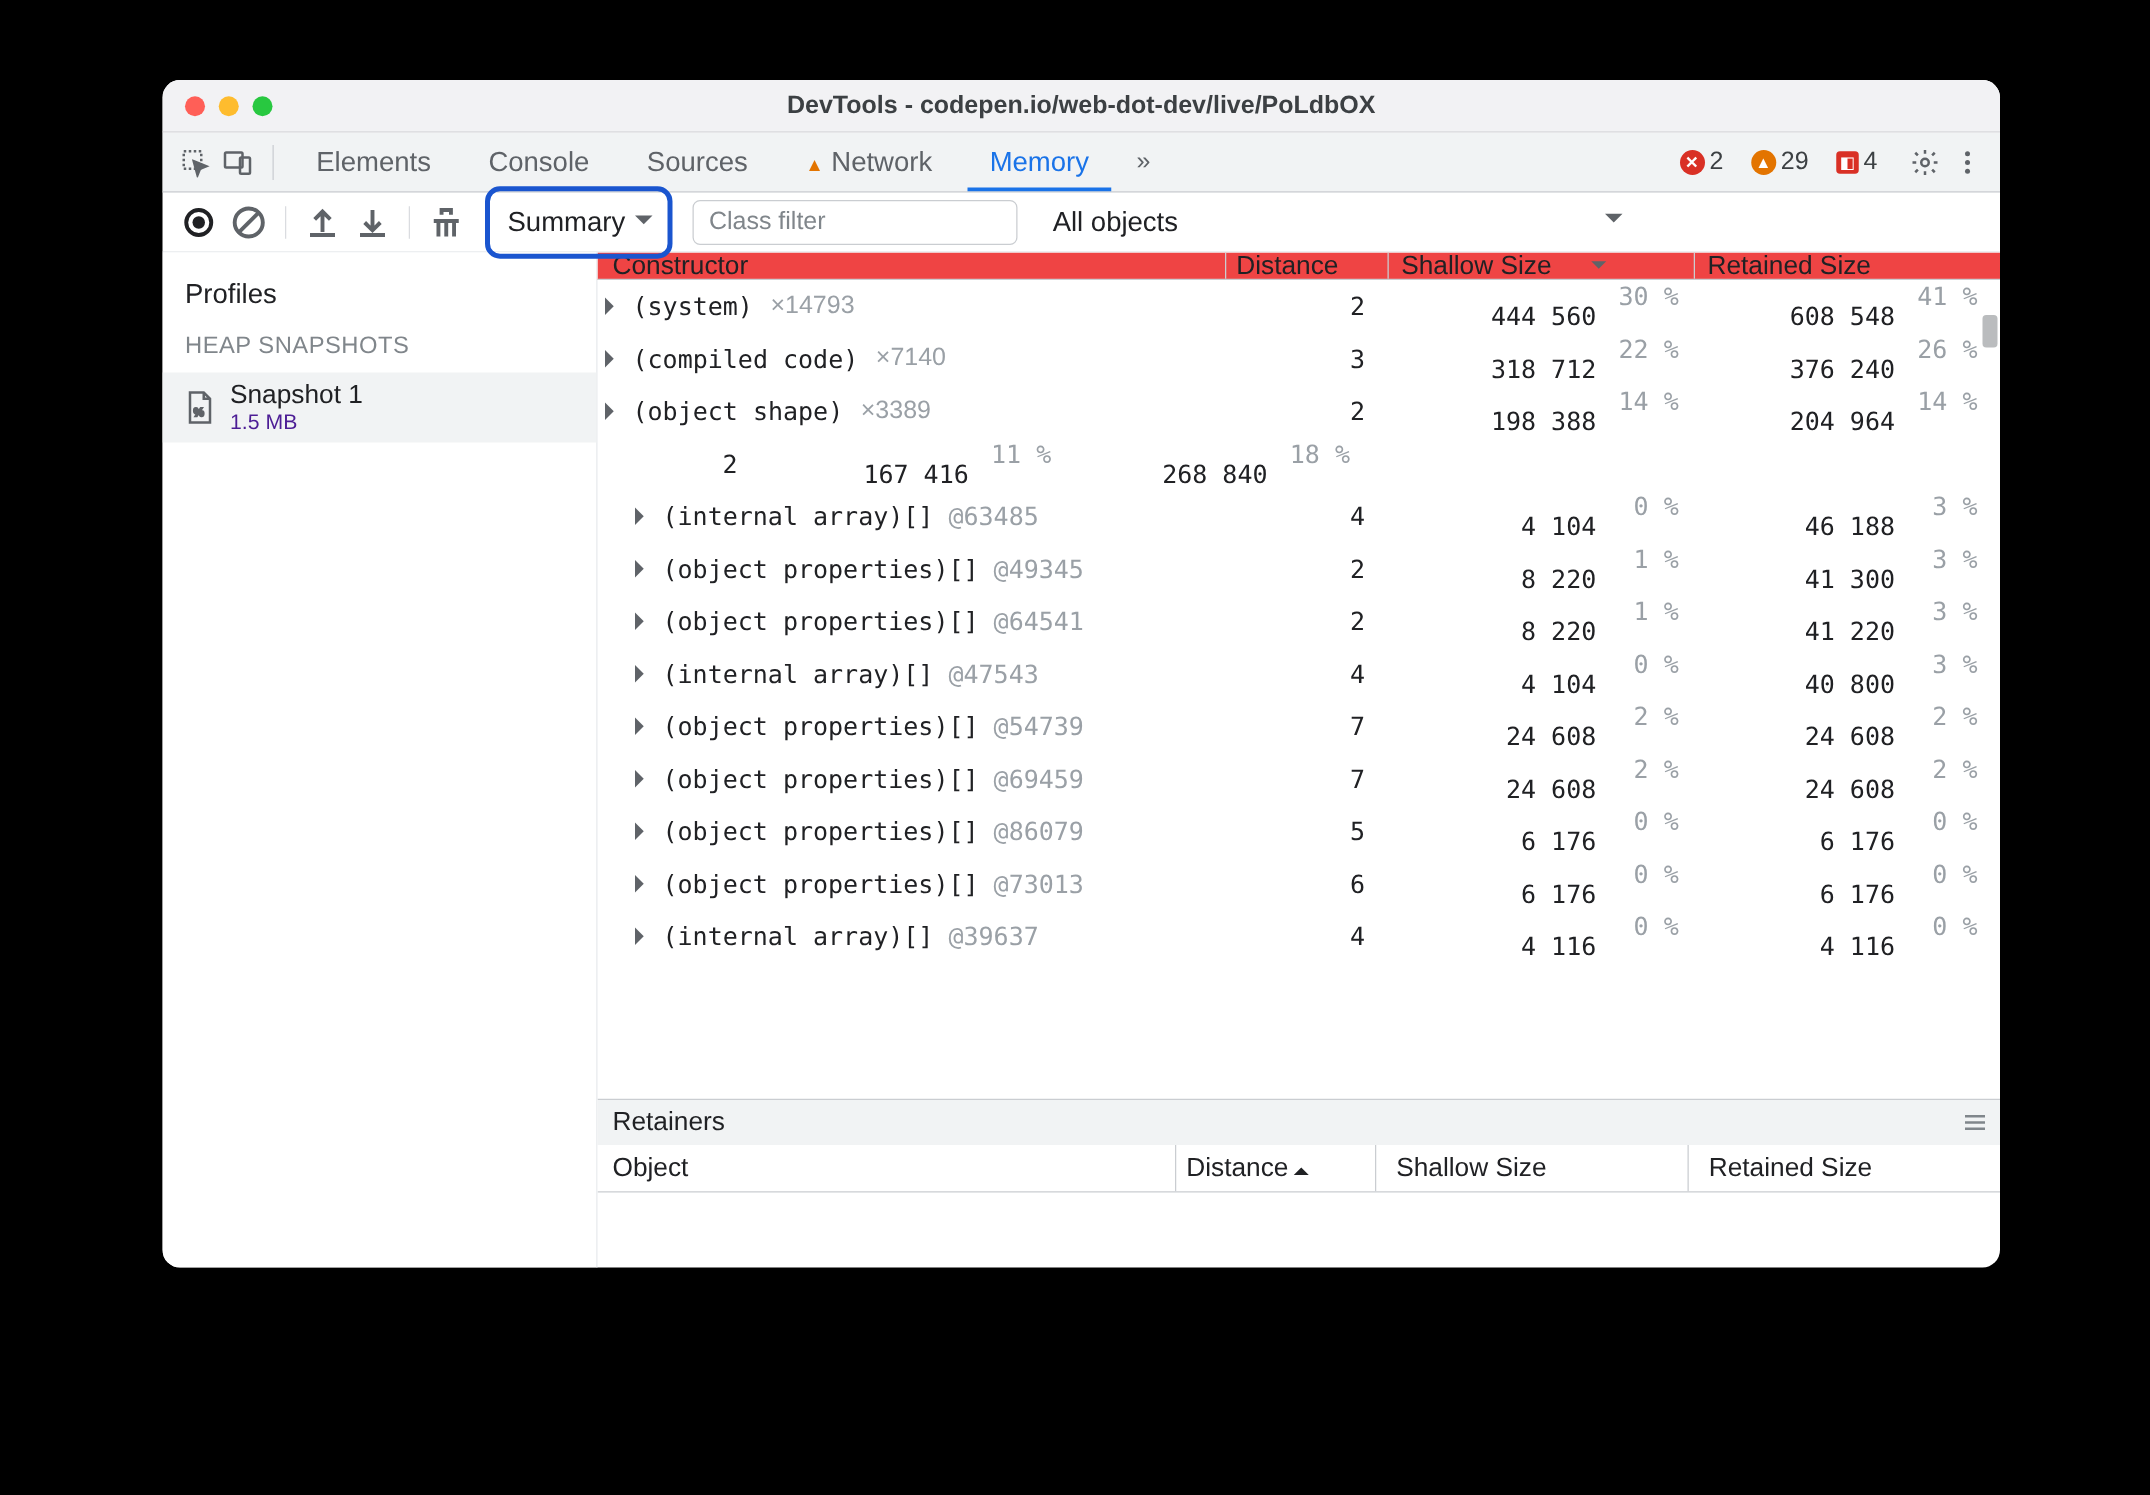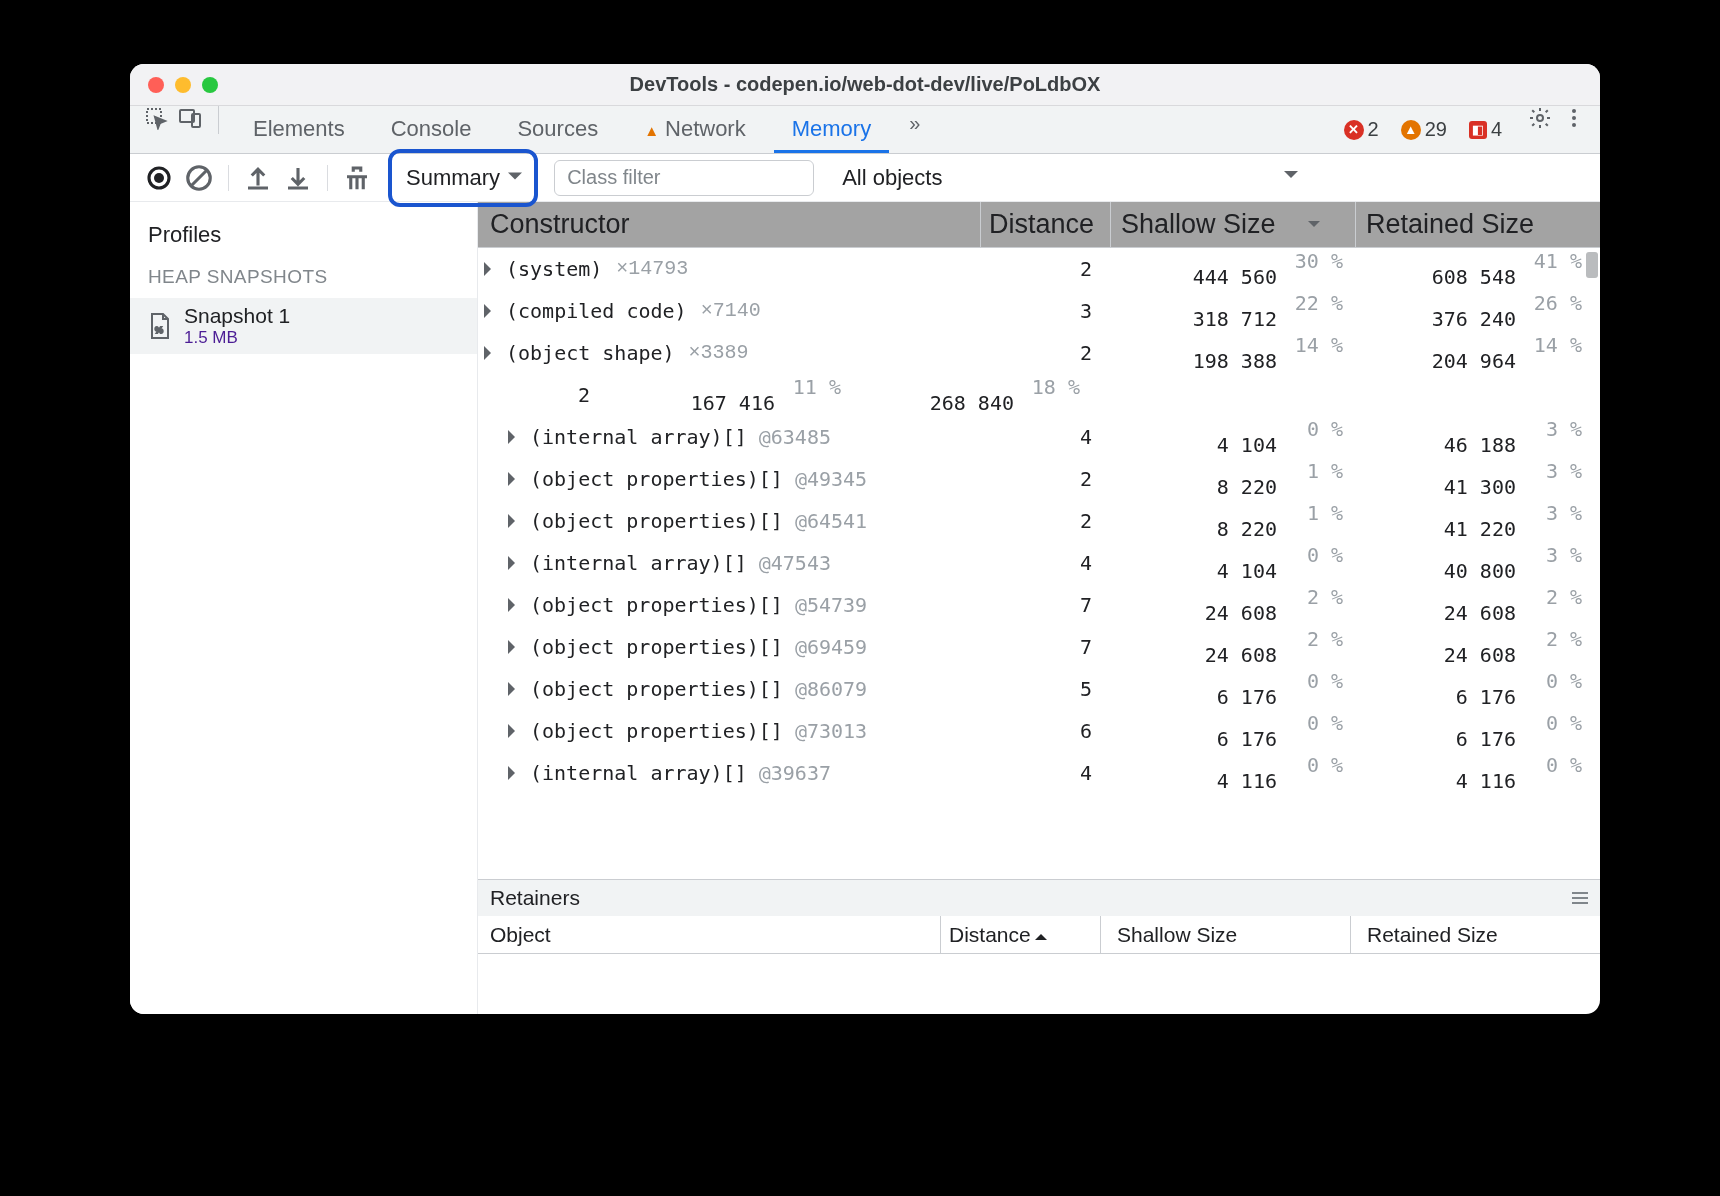--- a/index.html
+++ b/index.html
@@ -3,21 +3,21 @@
 <meta charset="utf-8">
 <style>
 * { box-sizing: border-box; margin: 0; padding: 0; }
 body { background: #000; width: 1720px; height: 1196px; font-family: -apple-system, BlinkMacSystemFont, "Segoe UI", Arial, sans-serif; font-size: 21px; color: #202124; position: relative; }
 .window { position: absolute; left: 130px; top: 64px; width: 1470px; height: 950px; background: #fff; border-radius: 14px; overflow: hidden; box-shadow: 0 20px 60px rgba(0,0,0,.45), 0 0 0 1px rgba(0,0,0,.06); }
 .titlebar { height: 42px; background: #f2f2f4; display: flex; align-items: center; position: relative; border-bottom: 1px solid #d9d9dc; }
 .traffic { display: flex; gap: 11px; position: absolute; left: 18px; }
 .dot { width: 16px; height: 16px; border-radius: 50%; }
 .red { background: #ff5f57; } .yellow { background: #febc2e; } .green { background: #28c840; }
 .title { flex: 1; text-align: center; font-size: 20px; font-weight: 700; color: #3c4043; }
-.tabs { height: 48px; background: #f1f3f4; border-bottom: 1px solid #cacdd1; display: flex; padding: 0 14px; gap: 10px; }
+.tabs { height: 48px; background: #f1f3f4; border-bottom: 1px solid #cacdd1; display: flex; align-items: center; padding: 0 14px; gap: 10px; }
 .tab-ico { width: 24px; height: 24px; display: inline-flex; align-items: center; justify-content: center; color: #5f6368; }
 .sep { width: 1px; height: 28px; background: #cacdd1; margin: 0 6px; }
 .tab { padding: 10px 18px 7px; color: #5f6368; font-size: 22px; cursor: pointer; border-bottom: 3px solid transparent; }
 .tab.active { color: #1a73e8; border-bottom-color: #1a73e8; }
 .tab.warn::before { content: "▲"; color: #e37400; margin-right: 6px; font-size: 15px; }
 .chev { color: #5f6368; font-size: 20px; padding: 6px 10px; }
 .spacer { flex: 1; }
 .badge { display: inline-flex; align-items: center; gap: 4px; margin: 0 6px; font-size: 20px; color: #3c4043; }
 .badge .circ { width: 20px; height: 20px; border-radius: 50%; display: inline-flex; align-items: center; justify-content: center; color: #fff; font-size: 13px; font-weight: 700; }
 .circ.err { background: #d93025; } .circ.wrn { background: #e37400; } .sq { width: 18px; height: 18px; background: #d93025; color:#fff; font-size:13px; display:inline-flex; align-items:center; justify-content:center; border-radius:3px;}
@@ -33,38 +33,38 @@
 .body { display: flex; height: calc(100% - 138px); }
 .sidebar { width: 348px; border-right: 1px solid #e8eaed; padding: 16px 0; background:#fff; }
 .side-h { font-size: 22px; padding: 4px 18px 18px; color: #202124; }
 .side-cat { font-size: 19px; color: #80868b; letter-spacing: .4px; padding: 0 18px 10px; }
 .side-item { display: flex; align-items: center; gap: 12px; padding: 6px 18px; background:#f1f3f4; }
 .ficon { width: 24px; height: 28px; position: relative; display:inline-block; }
 .ficon svg { width: 24px; height: 28px; }
 .side-item .nm { font-size: 21px; color: #202124; }
 .side-item .sz { font-size: 17px; color: #4c1d95; }
 .main { flex: 1; display: flex; flex-direction: column; overflow:hidden; }
-.grid-head { display: flex; background: #a3a3a3; border-bottom: 1px solid #cacdd1; height: 46px; align-items: center; font-size: 27px; }
+.grid-head { display: flex; background: #ef4444; border-bottom: 1px solid #cacdd1; height: 22px; align-items: center; font-size: 21px; }
 .col-con { flex: 1; padding-left: 12px; }
 .col-dist { width: 130px; text-align: left; padding-left:8px; border-left: 1px solid #cacdd1; height:100%; display:flex; align-items:center;}
 .col-sh { width: 245px; text-align: left; padding-left:10px; border-left: 1px solid #cacdd1; height:100%; display:flex; align-items:center; gap:32px;}
 .col-rt { width: 245px; text-align: left; padding-left:10px; border-left: 1px solid #cacdd1; height:100%; display:flex; align-items:center;}
 .sort-ar { width:0;height:0;border:6px solid transparent;border-top-color:#5f6368; display:inline-block; margin-top:4px;}
 .rows { flex: 1; overflow: hidden; font-family: Menlo, Consolas, monospace; font-size: 20px; }
 .row { display: flex; height: 42px; align-items: center; border-bottom: 1px solid transparent; }
 .row .ccon { flex: 1; display: flex; align-items: center; overflow:hidden; white-space:nowrap;}
 .row .cdist { width: 130px; text-align: right; padding-right: 18px; }
 .row .csh { width: 245px; display: flex; justify-content: flex-end; gap: 10px; padding-right: 12px; }
 .row .crt { width: 245px; display: flex; justify-content: flex-end; gap: 10px; padding-right: 18px; }
 .pct { color: #9aa0a6; min-width: 56px; text-align: right; }
 .num { text-align: right; margin-top: 16px; }
 .tw { display:inline-block; width: 18px; height: 18px; margin-left: 6px; margin-right: 4px; }
 .tw.r::before { content: ""; display:block; width:0;height:0;border:7px solid transparent;border-left-color:#5f6368; margin-top:2px;}
 .tw.d::before { content: ""; display:block; width:0;height:0;border:7px solid transparent;border-top-color:#202124; margin-top:6px; margin-left:-2px;}
-.count { color: #9aa0a6; margin-left: 14px; font-family: Liberation Mono, monospace; font-size: 20px;}
+.count { color: #9aa0a6; margin-left: 14px; font-family: Liberation Sans, sans-serif; font-size: 20px;}
 .oid { color: #9aa0a6; margin-left: 12px; }
 .indent1 { padding-left: 24px; }
 .selmark { position: relative; }
 .selmark::before { content:""; position:absolute; left: 3px; top: 2px; width: 36px; height: 36px; border: 5px solid #1a55cf; border-radius: 50%; z-index: 2;}
 .retain { border-top: 1px solid #cacdd1; }
 .retain-h { background: #f1f3f4; height: 36px; display:flex; align-items:center; padding: 0 12px; font-size: 21px; justify-content:space-between; }
 .ham { display:inline-flex; flex-direction:column; gap:3px;} .ham span{width:16px;height:2px;background:#80868b;}
 .retain-cols { display:flex; height:38px; background:#fff; border-bottom:1px solid #cacdd1; align-items:center; font-size:21px;}
 .rc-obj{flex:1; padding-left:12px;} .rc-d{width:160px;border-left:1px solid #cacdd1; height:100%;display:flex;align-items:center;padding-left:8px;gap:4px;} .rc-s{width:250px;border-left:1px solid #cacdd1;height:100%;display:flex;align-items:center;padding-left:16px;} .rc-r{width:250px;border-left:1px solid #cacdd1;height:100%;display:flex;align-items:center;padding-left:16px;}
 .sort-up{width:0;height:0;border:6px solid transparent;border-bottom-color:#202124;display:inline-block;margin-bottom:2px;}

